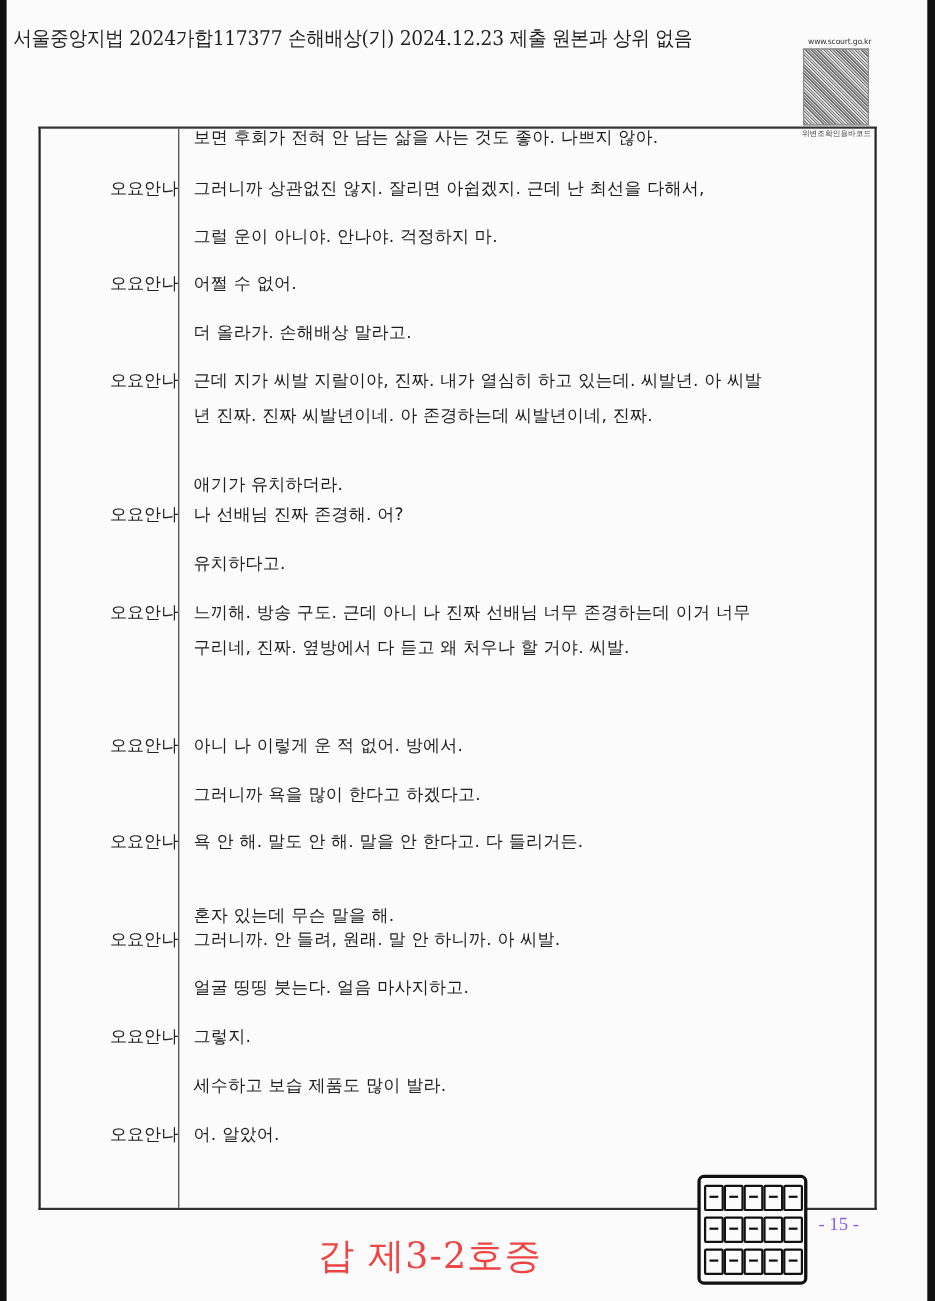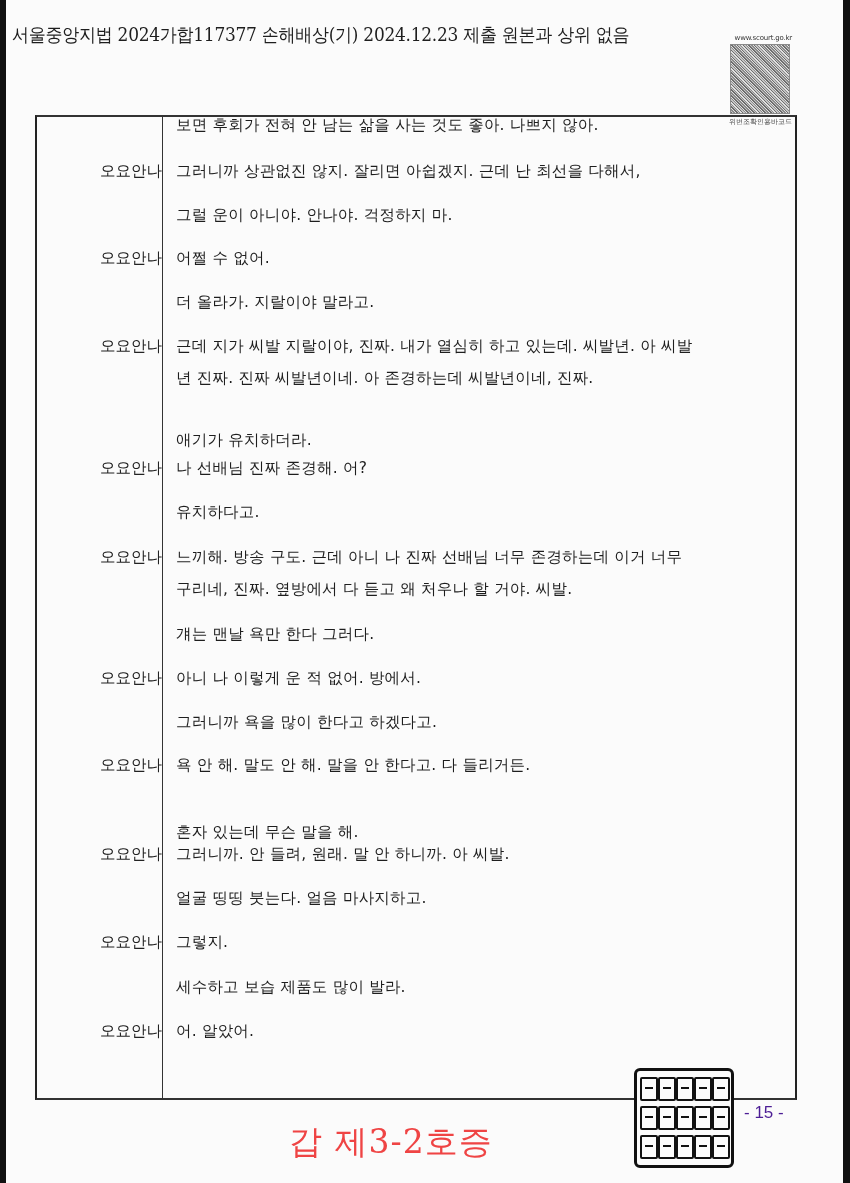--- a/index.html
+++ b/index.html
@@ -115,22 +115,22 @@
       font-size: 33px;
       font-family: "DejaVu Serif", "Liberation Serif", serif;
       color: #ef4444;
       letter-spacing: 1px;
     }
     .page-number {
       position: absolute;
       left: 738px;
       top: 1103px;
       font-size: 17px;
-      font-family: Liberation Sans, sans-serif;
-      color: #4c1d95;
+      font-family: Liberation Serif, serif;
+      color: #8b5cf6;
       white-space: nowrap;
     }
     .seal {
       position: absolute;
       left: 628px;
       top: 1068px;
       width: 100px;
       height: 100px;
       border: 3px solid #111;
       border-radius: 6px;
@@ -194,21 +194,21 @@
     <div class="row" style="top:83px">
       <div class="speaker"></div>
       <div class="utterance">그럴 운이 아니야. 안나야. 걱정하지 마.</div>
     </div>
     <div class="row" style="top:126px">
       <div class="speaker">오요안나</div>
       <div class="utterance">어쩔 수 없어.</div>
     </div>
     <div class="row" style="top:170px">
       <div class="speaker"></div>
-      <div class="utterance">더 올라가. 지랄이야 말라고.</div>
+      <div class="utterance">더 올라가. 손해배상 말라고.</div>
     </div>
     <div class="row" style="top:214px">
       <div class="speaker">오요안나</div>
       <div class="utterance">근데 지가 씨발 지랄이야, 진짜. 내가 열심히 하고 있는데. 씨발년. 아 씨발</div>
     </div>
     <div class="row" style="top:246px">
       <div class="speaker"></div>
       <div class="utterance">년 진짜. 진짜 씨발년이네. 아 존경하는데 씨발년이네, 진짜.</div>
     </div>
     <div class="row" style="top:308px">
@@ -223,24 +223,20 @@
       <div class="speaker"></div>
       <div class="utterance">유치하다고.</div>
     </div>
     <div class="row" style="top:425px">
       <div class="speaker">오요안나</div>
       <div class="utterance">느끼해. 방송 구도. 근데 아니 나 진짜 선배님 너무 존경하는데 이거 너무</div>
     </div>
     <div class="row" style="top:457px">
       <div class="speaker"></div>
       <div class="utterance">구리네, 진짜. 옆방에서 다 듣고 왜 처우나 할 거야. 씨발.</div>
-    </div>
-    <div class="row" style="top:502px">
-      <div class="speaker"></div>
-      <div class="utterance">걔는 맨날 욕만 한다 그러다.</div>
     </div>
     <div class="row" style="top:546px">
       <div class="speaker">오요안나</div>
       <div class="utterance">아니 나 이렇게 운 적 없어. 방에서.</div>
     </div>
     <div class="row" style="top:590px">
       <div class="speaker"></div>
       <div class="utterance">그러니까 욕을 많이 한다고 하겠다고.</div>
     </div>
     <div class="row" style="top:633px">

